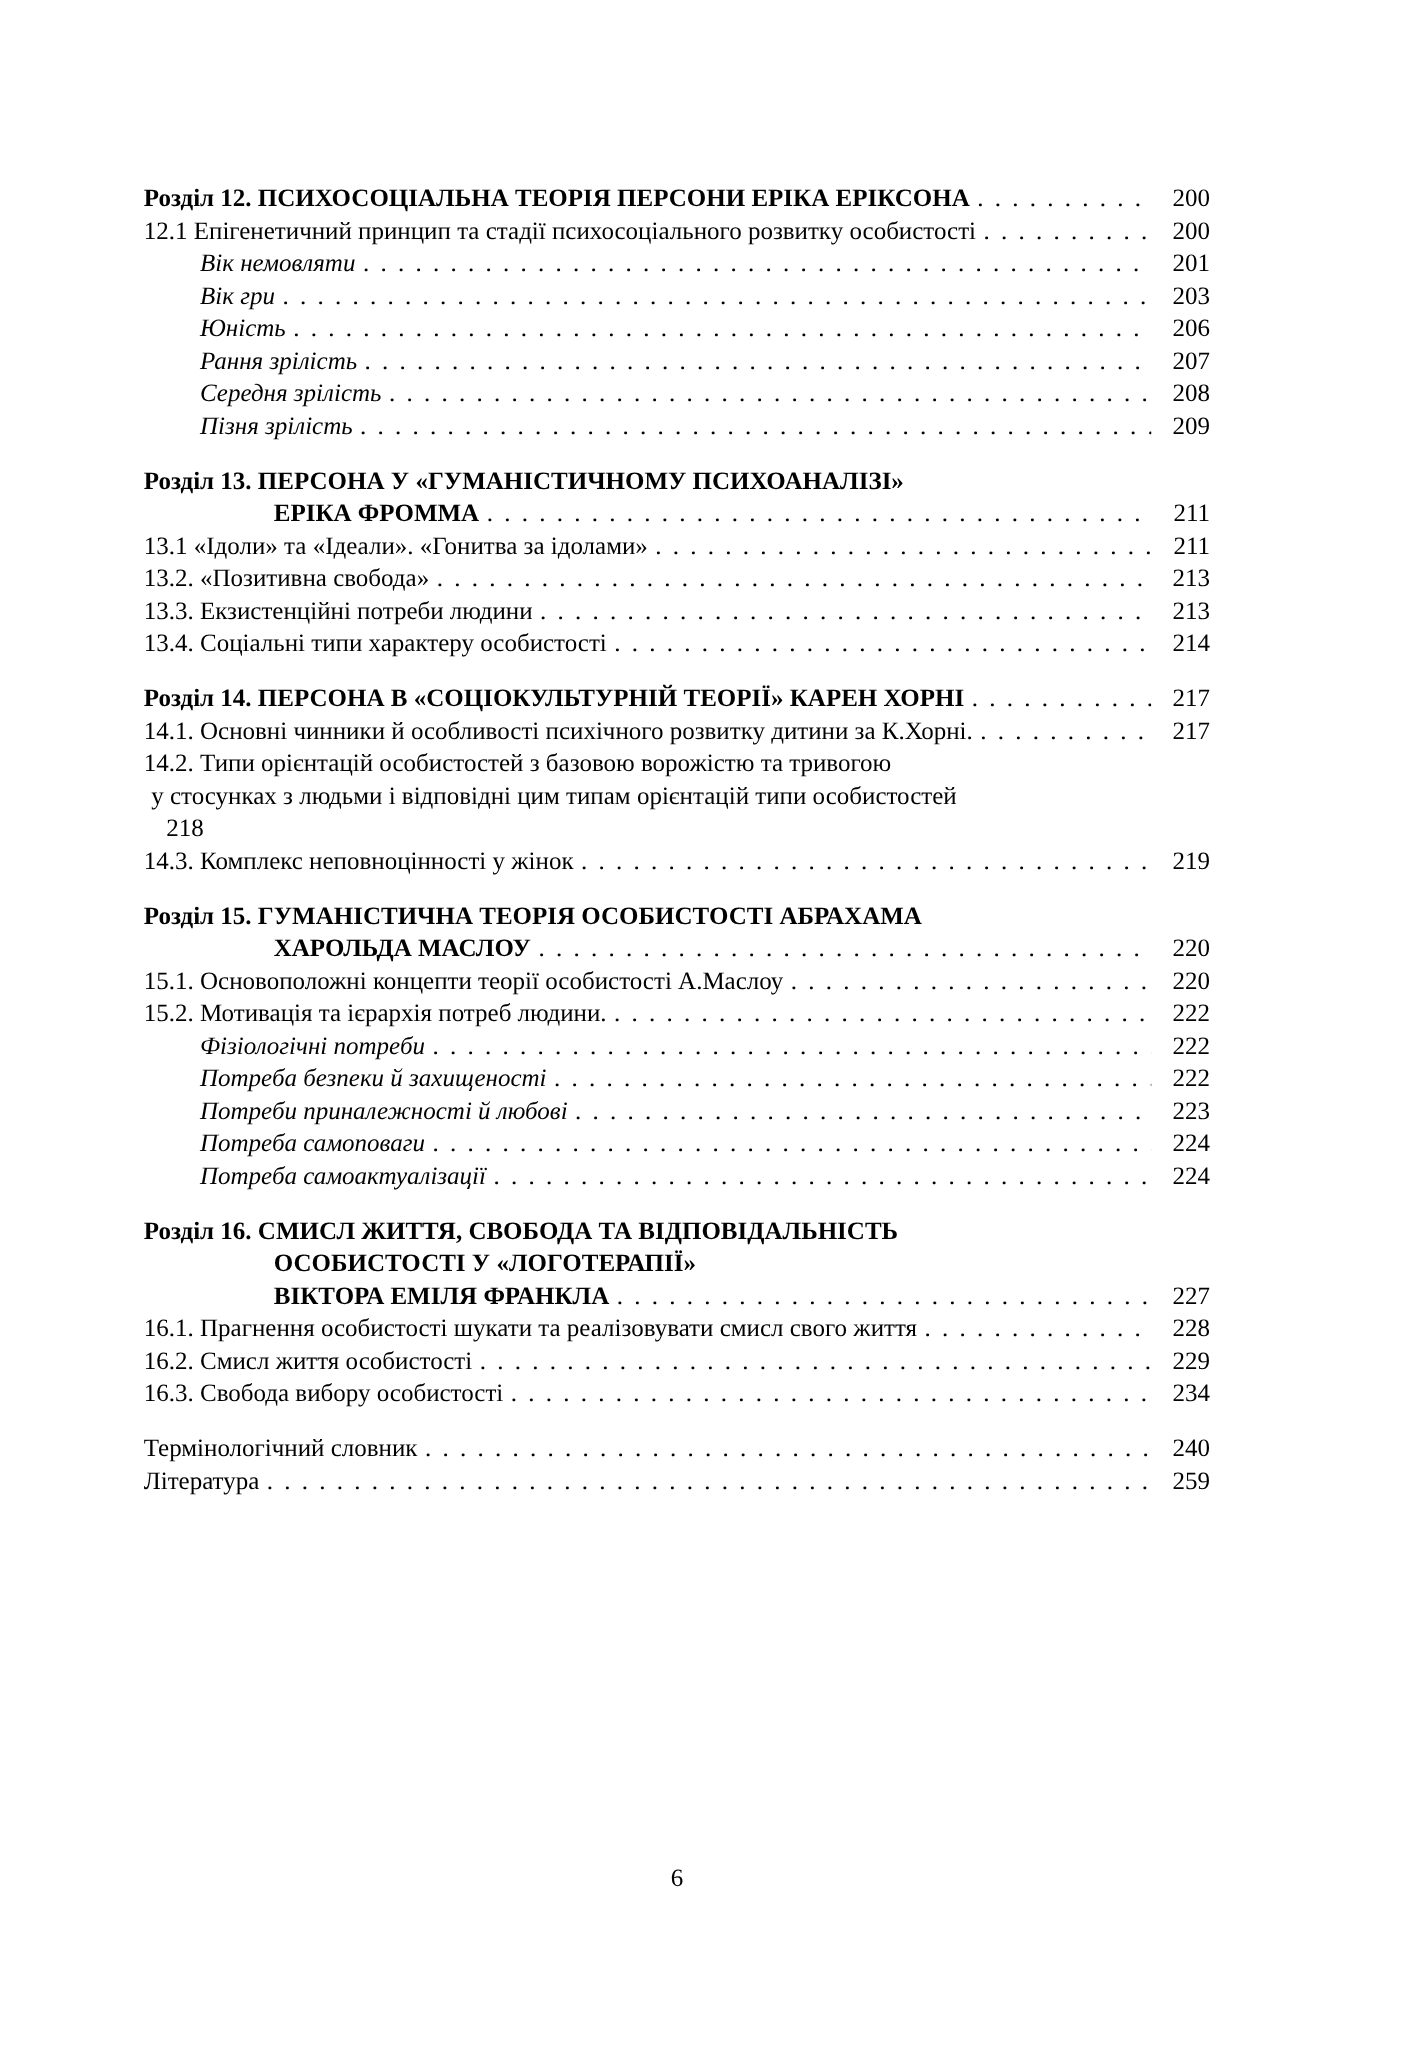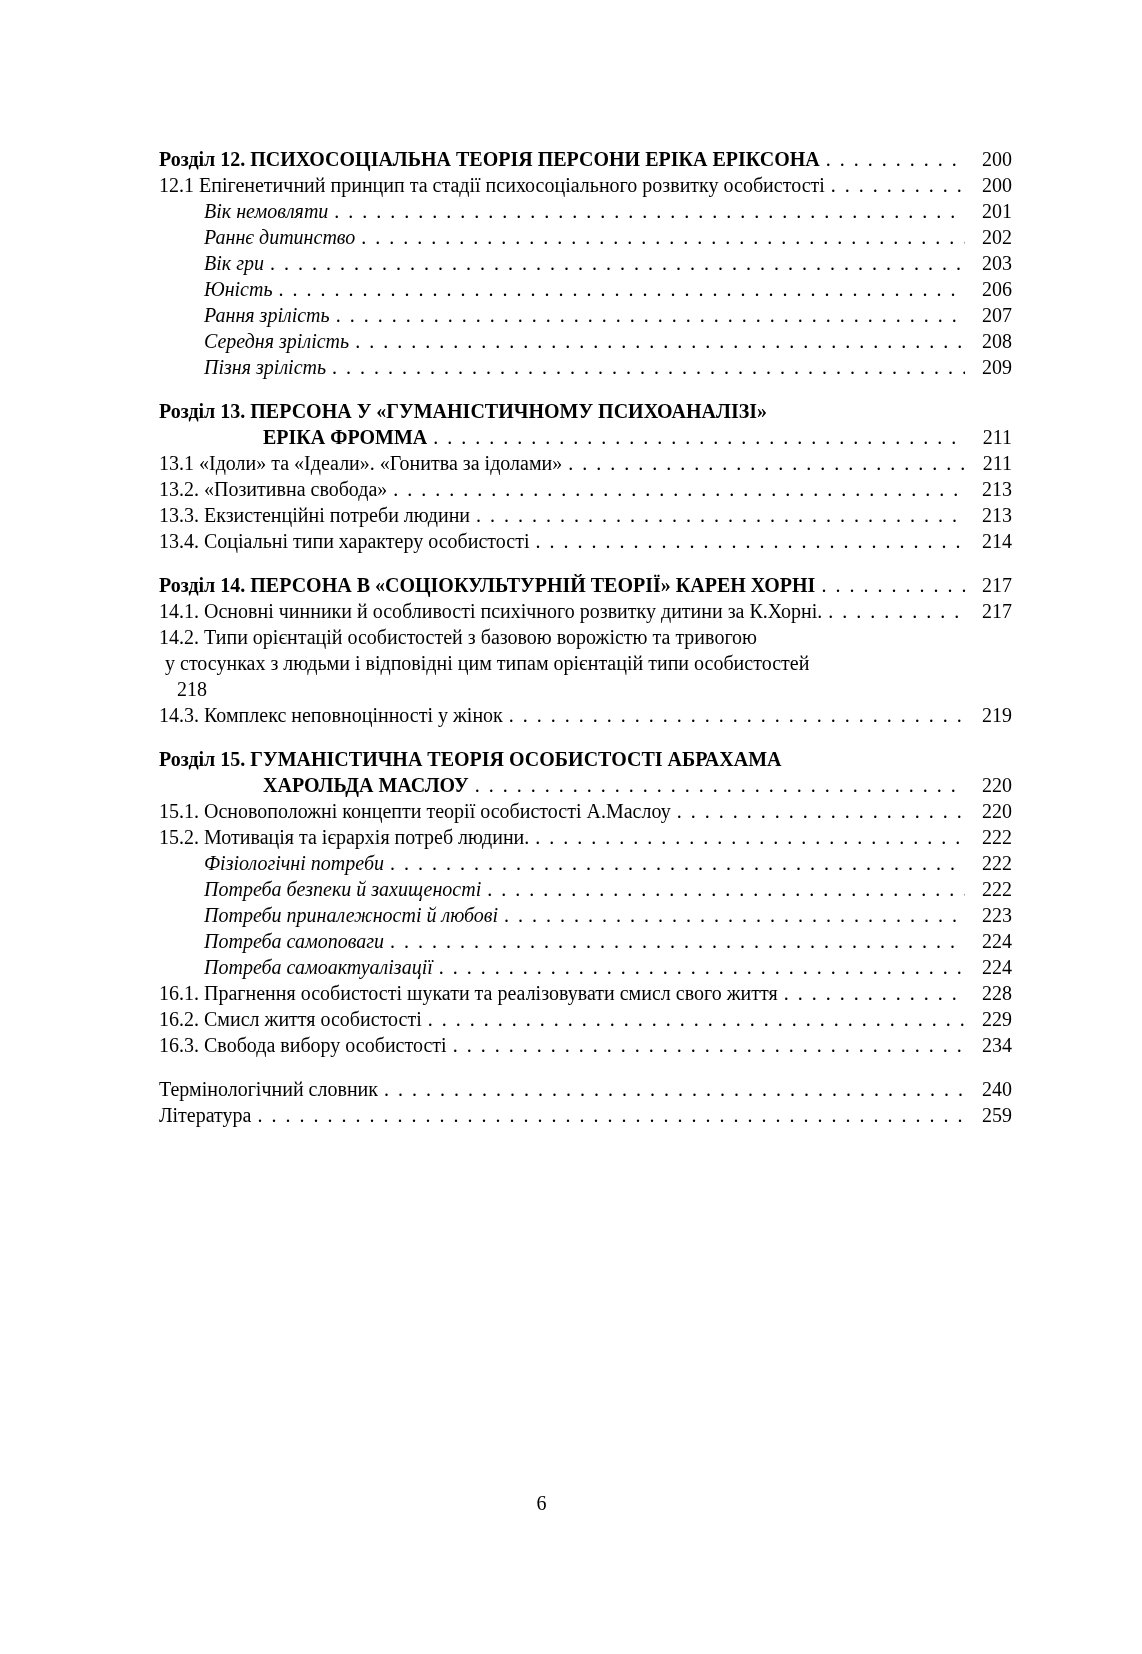--- a/index.html
+++ b/index.html
@@ -10,21 +10,20 @@
     color: #000000;
     font-family: "Liberation Serif", serif;
     position: relative;
     overflow: hidden;
   }
   .toc {
     position: absolute;
     top: 146px;
     left: 115px;
     width: 853px;
-    margin-left: 44px;
   }
   .entry {
     font-size: 20px;
     line-height: 26px;
   }
   .entry.chapter .text { font-weight: bold; }
   .entry.subsection .line { padding-left: 45px; }
   .entry.subsection .text { font-style: italic; }
   .line {
     display: flex;
@@ -80,27 +79,20 @@
     </div>
     <div class="entry subsection">
       <div class="line">
         <span class="text">Вік немовляти</span>
         <span class="leader"></span>
         <span class="page-num">201</span>
       </div>
     </div>
     <div class="entry subsection">
       <div class="line">
-        <span class="text">Раннє дитинство</span>
-        <span class="leader"></span>
-        <span class="page-num">202</span>
-      </div>
-    </div>
-    <div class="entry subsection">
-      <div class="line">
         <span class="text">Вік гри</span>
         <span class="leader"></span>
         <span class="page-num">203</span>
       </div>
     </div>
     <div class="entry subsection">
       <div class="line">
         <span class="text">Юність</span>
         <span class="leader"></span>
         <span class="page-num">206</span>
@@ -246,20 +238,33 @@
         <span class="text">Потреба самоповаги</span>
         <span class="leader"></span>
         <span class="page-num">224</span>
       </div>
     </div>
     <div class="entry subsection">
       <div class="line">
         <span class="text">Потреба самоактуалізації</span>
         <span class="leader"></span>
         <span class="page-num">224</span>
+      </div>
+    </div>
+    <div class="entry chapter space-before">
+      <div class="line">
+        <span class="text">Розділ 16. СМИСЛ ЖИТТЯ, СВОБОДА ТА ВІДПОВІДАЛЬНІСТЬ</span>
+      </div>
+      <div class="line cont">
+        <span class="text">ОСОБИСТОСТІ У «ЛОГОТЕРАПІЇ»</span>
+      </div>
+      <div class="line cont">
+        <span class="text">ВІКТОРА ЕМІЛЯ ФРАНКЛА</span>
+        <span class="leader"></span>
+        <span class="page-num">227</span>
       </div>
     </div>
     <div class="entry section">
       <div class="line">
         <span class="text">16.1. Прагнення особистості шукати та реалізовувати смисл свого життя</span>
         <span class="leader"></span>
         <span class="page-num">228</span>
       </div>
     </div>
     <div class="entry section">

